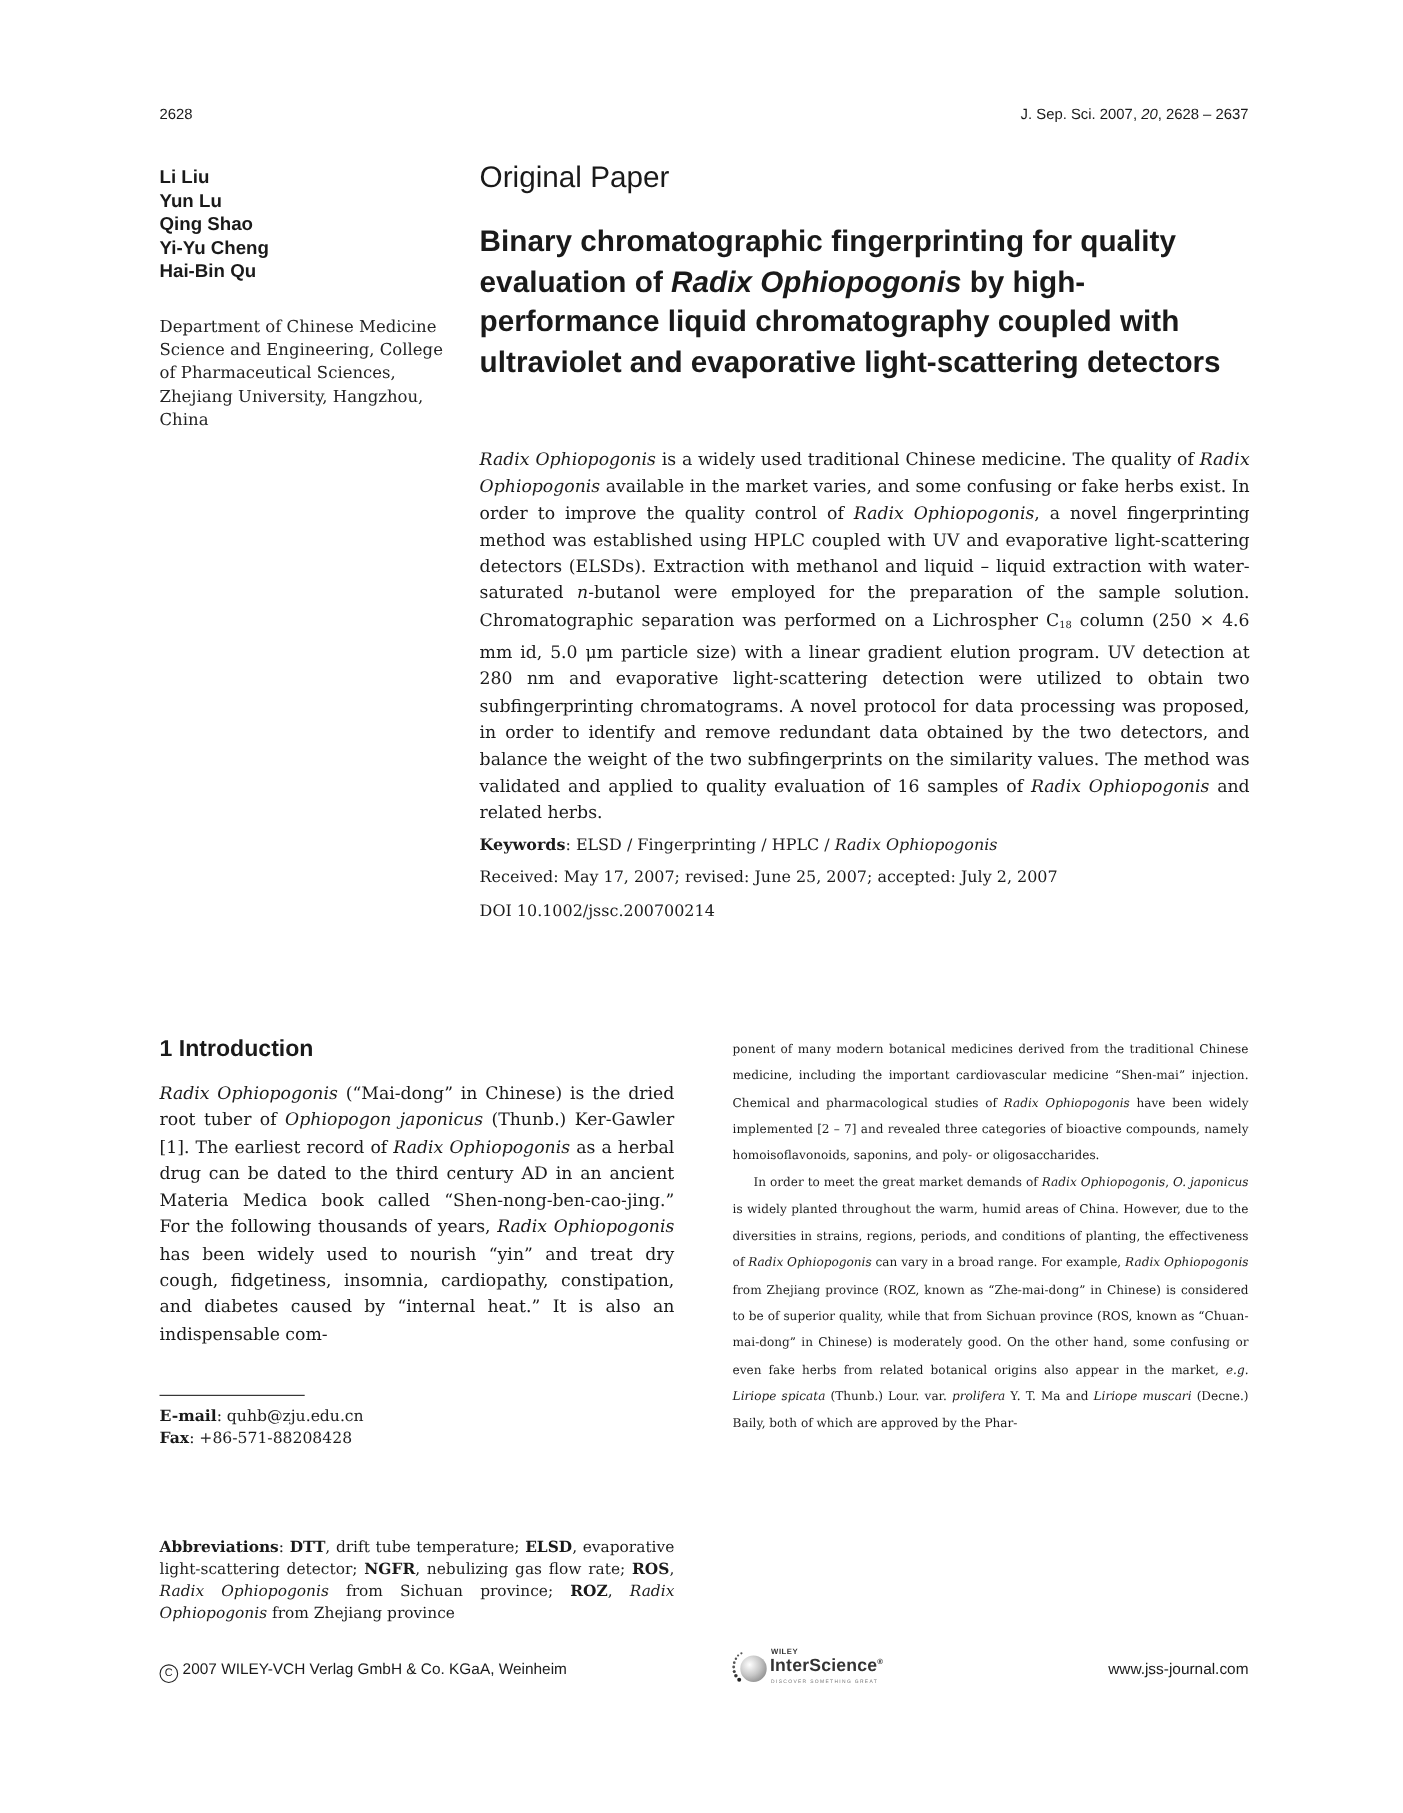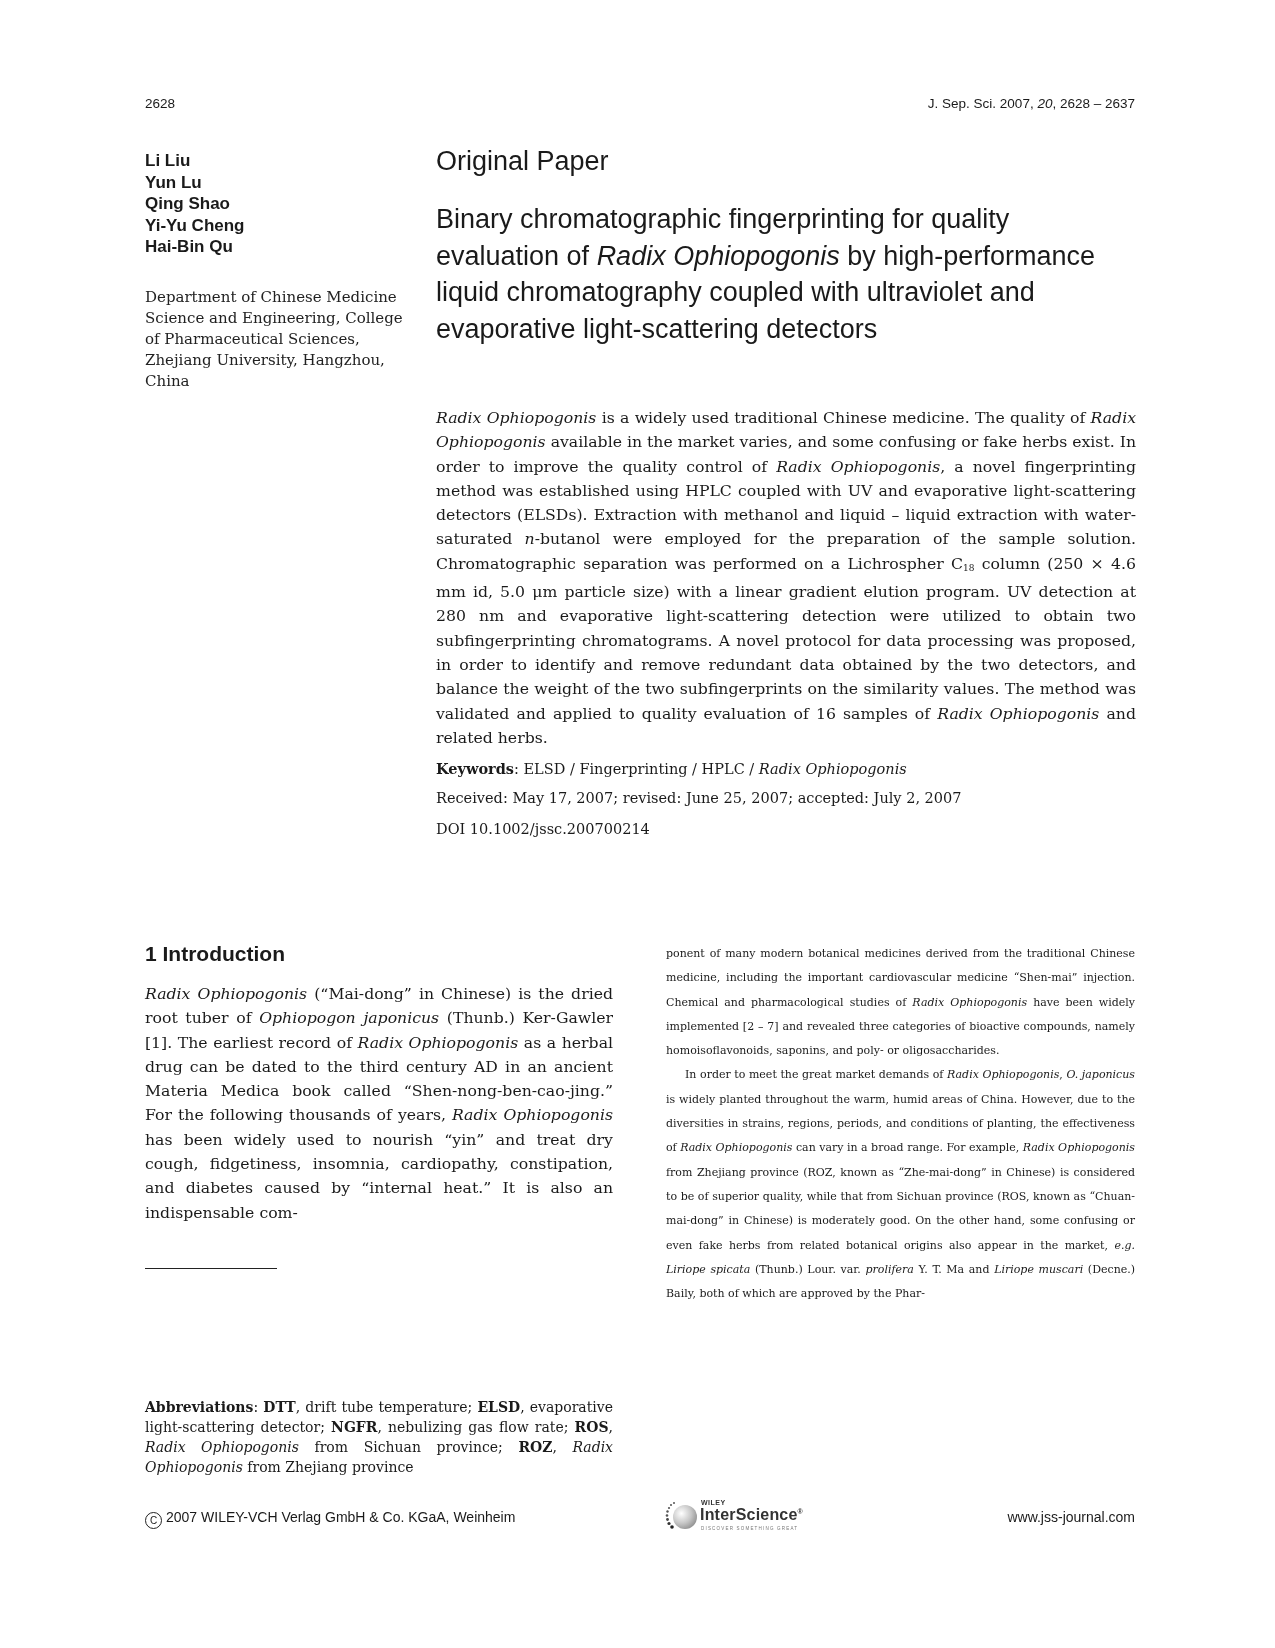--- a/index.html
+++ b/index.html
@@ -10,21 +10,21 @@
   b { font-weight: bold; }
 
   #running-head { position: absolute; top: 96px; left: 145px; width: 990px; height: 20px; font-size: 13.5px; }
   #page-number { position: absolute; left: 0; top: 0; }
   #journal-ref { position: absolute; right: 0; top: 0; }
 
   #authors { position: absolute; top: 150px; left: 145px; width: 270px; font-size: 17px; font-weight: bold; line-height: 21.5px; }
   #affiliation { position: absolute; top: 287px; left: 145px; width: 270px; font-size: 15px; line-height: 21px; color: #222; }
 
   #article-type { position: absolute; top: 146px; left: 436px; font-size: 27px; color: #1a1a1a; }
-  #article-title { position: absolute; top: 201px; left: 436px; width: 700px; font-size: 27px; font-weight: normal; line-height: 36.5px; }
+  #article-title { position: absolute; top: 201px; left: 436px; width: 700px; font-size: 27px; font-weight: bold; line-height: 36.5px; }
 
   #abstract { position: absolute; top: 406px; left: 436px; width: 700px; font-size: 15.7px; line-height: 24.3px; text-align: justify; }
   #keywords { position: absolute; top: 760px; left: 436px; font-size: 14.5px; }
   #received { position: absolute; top: 790px; left: 436px; font-size: 14.5px; }
   #doi { position: absolute; top: 821px; left: 436px; font-size: 14.5px; }
 
   #intro-heading { position: absolute; top: 942px; left: 145px; font-size: 21px; font-weight: bold; }
   #intro-col1 { position: absolute; top: 982px; left: 145px; width: 468px; font-size: 15.7px; line-height: 24.3px; text-align: justify; }
   #intro-col2 { position: absolute; top: 942px; left: 666px; width: 469px; font-size: 11px; line-height: 24.3px; text-align: justify; }
   #intro-col2 p { margin: 0; }
@@ -84,20 +84,22 @@
 
 <div id="intro-col1" class="serif"><i>Radix Ophiopogonis</i><span> (“Mai-dong” in Chinese) is the dried root tuber of </span><i>Ophiopogon japonicus</i><span> (Thunb.) Ker-Gawler [1]. The earliest record of </span><i>Radix Ophiopogonis</i><span> as a herbal drug can be dated to the third century AD in an ancient Materia Medica book called “Shen-nong-ben-cao-jing.” For the following thousands of years, </span><i>Radix Ophiopogonis</i><span> has been widely used to nourish “yin” and treat dry cough, fidgetiness, insomnia, cardiopathy, constipation, and diabetes caused by “internal heat.” It is also an indispensable com-</span></div>
 
 <div id="intro-col2" class="serif">
   <p><span>ponent of many modern botanical medicines derived from the traditional Chinese medicine, including the important cardiovascular medicine “Shen-mai” injection. Chemical and pharmacological studies of </span><i>Radix Ophiopogonis</i><span> have been widely implemented [2 – 7] and revealed three categories of bioactive compounds, namely homoisoflavonoids, saponins, and poly- or oligosaccharides.</span></p>
   <p class="indent"><span>In order to meet the great market demands of </span><i>Radix Ophiopogonis</i><span>, </span><i>O. japonicus</i><span> is widely planted throughout the warm, humid areas of China. However, due to the diversities in strains, regions, periods, and conditions of planting, the effectiveness of </span><i>Radix Ophiopogonis</i><span> can vary in a broad range. For example, </span><i>Radix Ophiopogonis</i><span> from Zhejiang province (ROZ, known as “Zhe-mai-dong” in Chinese) is considered to be of superior quality, while that from Sichuan province (ROS, known as “Chuan-mai-dong” in Chinese) is moderately good. On the other hand, some confusing or even fake herbs from related botanical origins also appear in the market, </span><i>e.g. Liriope spicata</i><span> (Thunb.) Lour. var. </span><i>prolifera</i><span> Y. T. Ma and </span><i>Liriope muscari</i><span> (Decne.) Baily, both of which are approved by the Phar-</span></p>
 </div>
 
 <div id="footnote-rule"></div>
 <div id="correspondence" class="serif">
+  <div><b>E-mail</b><span>: quhb@zju.edu.cn</span></div>
+  <div><b>Fax</b><span>: +86-571-88208428</span></div>
 </div>
 
 <div id="abbreviations" class="serif"><b>Abbreviations</b><span>: </span><b>DTT</b><span>, drift tube temperature; </span><b>ELSD</b><span>, evaporative light-scattering detector; </span><b>NGFR</b><span>, nebulizing gas flow rate; </span><b>ROS</b><span>, </span><i>Radix Ophiopogonis</i><span> from Sichuan province; </span><b>ROZ</b><span>, </span><i>Radix Ophiopogonis</i><span> from Zhejiang province</span></div>
 
 <div id="footer" class="sans">
   <span id="copyright"><span id="copyright-icon">C</span><span>2007 WILEY-VCH Verlag GmbH &amp; Co. KGaA, Weinheim</span></span>
   <div id="logo">
     <svg id="logo-dots" viewBox="0 0 12 30">
       <circle cx="9" cy="2" r="1" fill="#555"></circle>
         <circle cx="6" cy="4" r="1" fill="#555"></circle>

